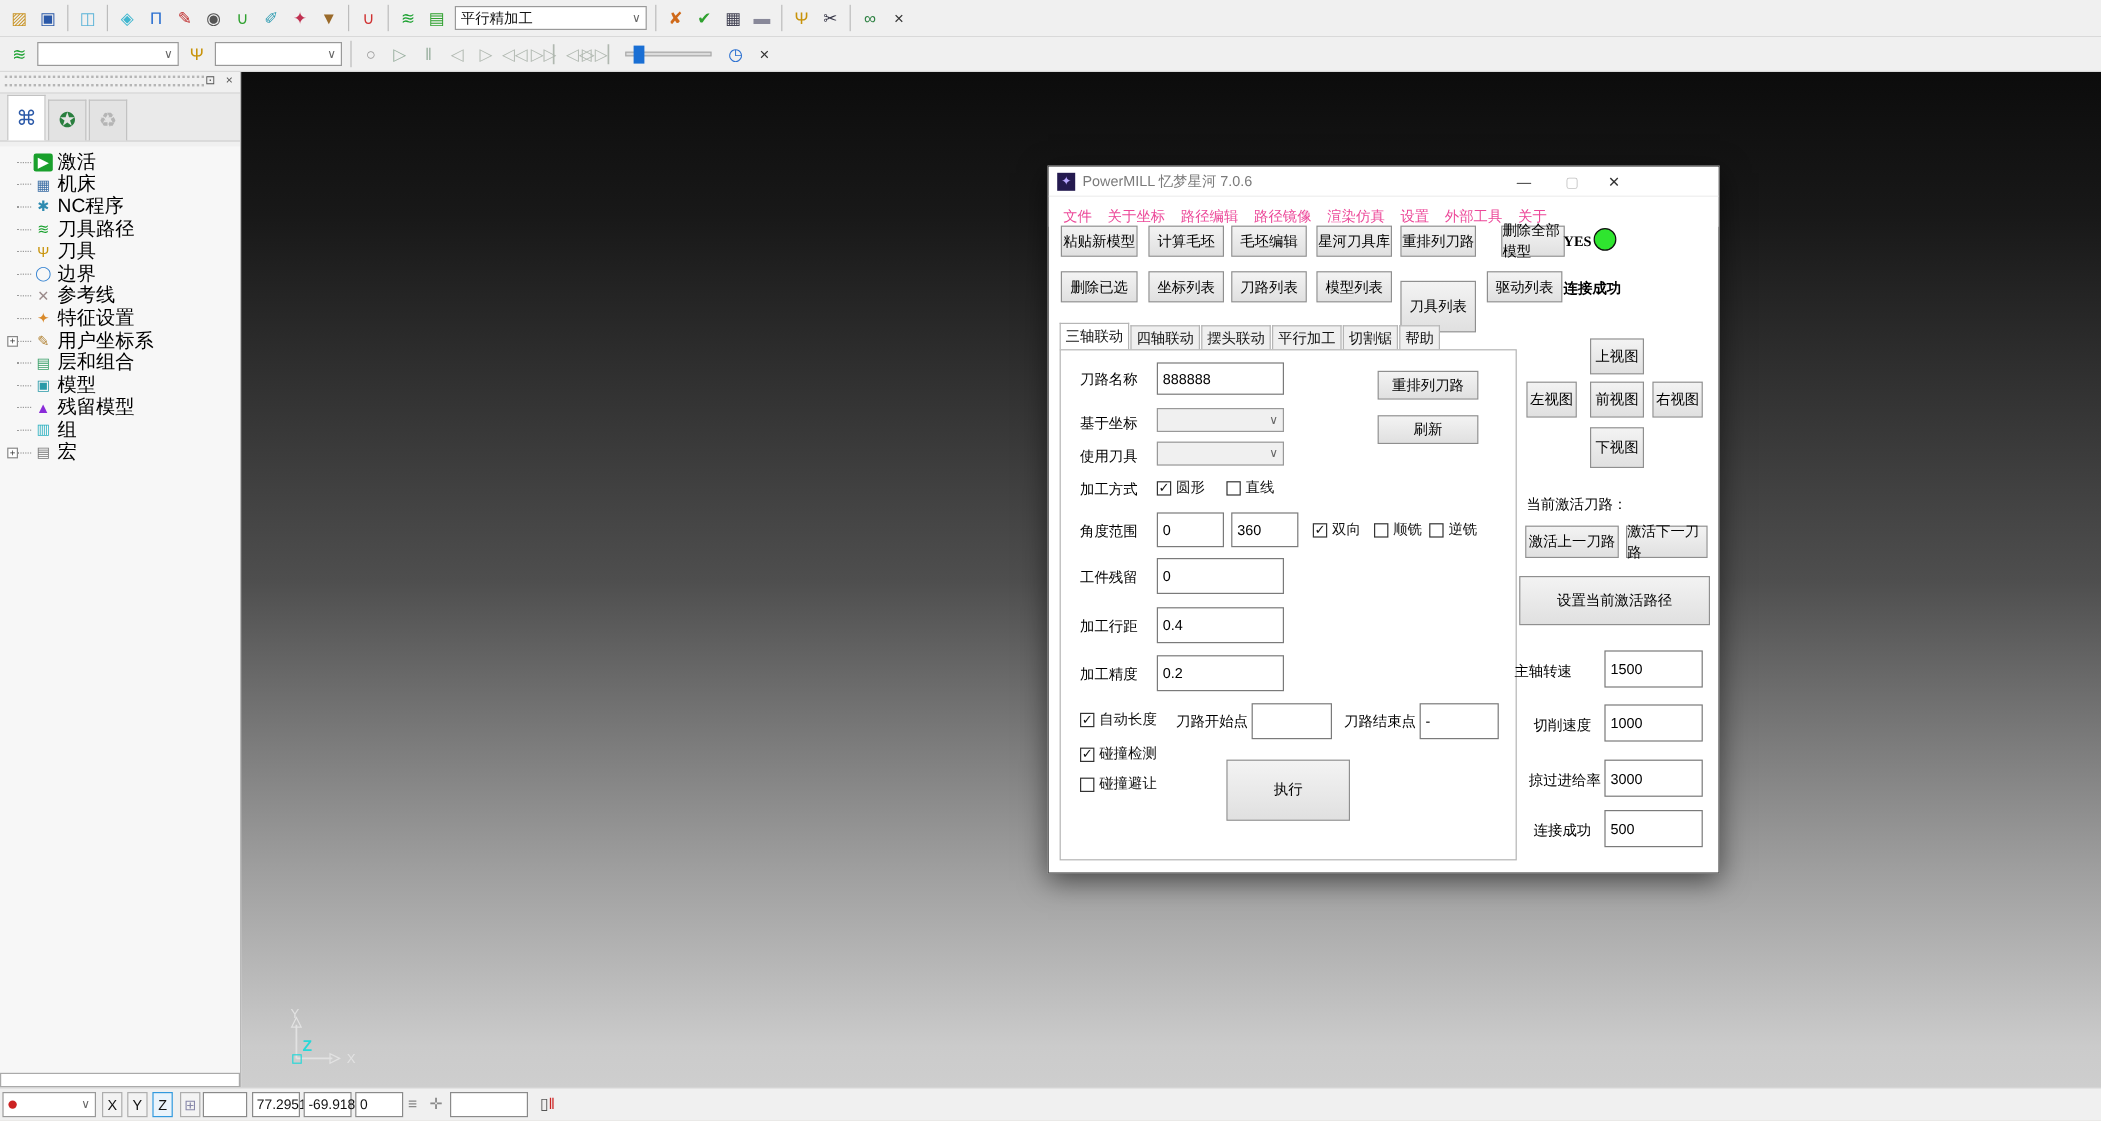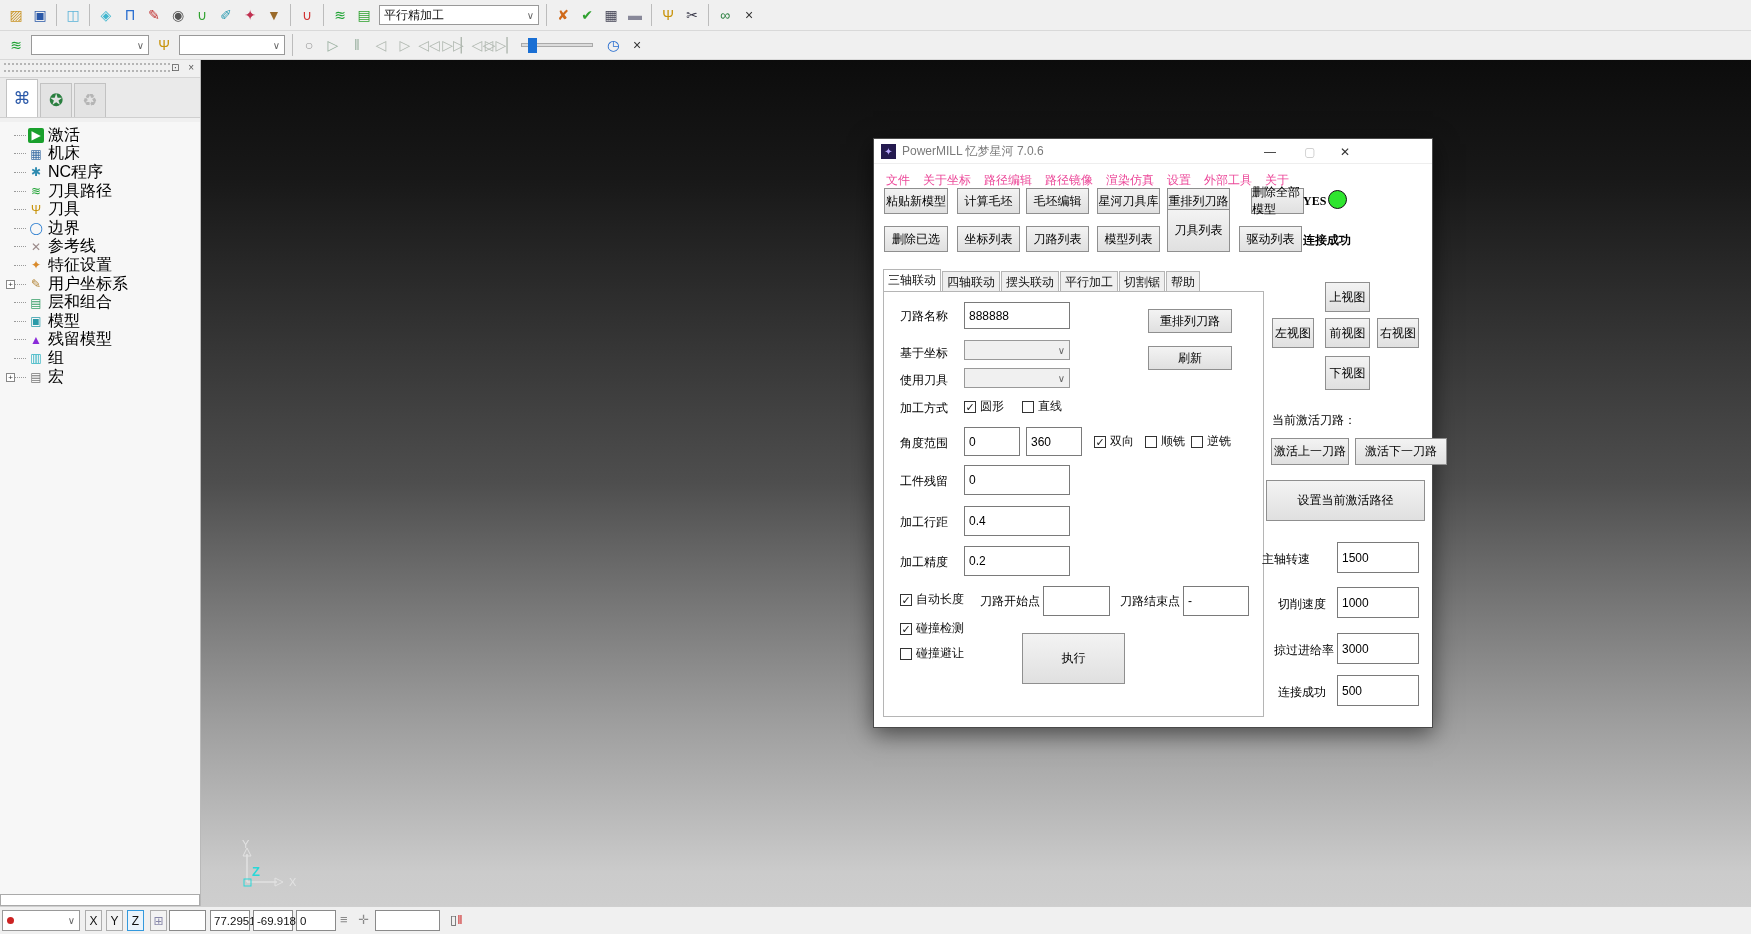--- a/index.html
+++ b/index.html
@@ -279,21 +279,21 @@
         <div class="btn" style="left: 10px; top: 49px; width: 64px; height: 26px;">粘贴新模型</div>
         <div class="btn" style="left: 83px; top: 49px; width: 63px; height: 26px;">计算毛坯</div>
         <div class="btn" style="left: 152px; top: 49px; width: 63px; height: 26px;">毛坯编辑</div>
         <div class="btn" style="left: 223px; top: 49px; width: 63px; height: 26px;">星河刀具库</div>
         <div class="btn" style="left: 293px; top: 49px; width: 63px; height: 26px;">重排列刀路</div>
         <div class="btn" style="left: 377px; top: 49px; width: 53px; height: 26px;">删除全部模型</div>
         <div class="btn" style="left: 10px; top: 87px; width: 64px; height: 26px;">删除已选</div>
         <div class="btn" style="left: 83px; top: 87px; width: 63px; height: 26px;">坐标列表</div>
         <div class="btn" style="left: 152px; top: 87px; width: 63px; height: 26px;">刀路列表</div>
         <div class="btn" style="left: 223px; top: 87px; width: 63px; height: 26px;">模型列表</div>
-        <div class="btn" style="left: 293px; top: 70px; width: 63px; height: 43px;">刀具列表</div>
+        <div class="btn" style="left: 293px; top: 95px; width: 63px; height: 43px;">刀具列表</div>
         <div class="btn" style="left: 365px; top: 87px; width: 63px; height: 26px;">驱动列表</div>
       </div>
     <span class="lbl magenta" style="left:429px;top:55px">YES</span>
     <span class="led" style="left:454px;top:51px"></span>
     <span class="lbl magenta" style="left:429px;top:93px">连接成功</span>
 
     <div class="dlg-tabs" id="dlg-tabs">
         <span class="dtab active">三轴联动</span>
         <span class="dtab">四轴联动</span>
         <span class="dtab">摆头联动</span>
@@ -370,21 +370,21 @@
     </div>
 
     <div class="btn" style="left:451px;top:143px;width:45px;height:30px">上视图</div>
     <div class="btn" style="left:398px;top:179px;width:42px;height:30px">左视图</div>
     <div class="btn" style="left:451px;top:179px;width:45px;height:30px">前视图</div>
     <div class="btn" style="left:503px;top:179px;width:42px;height:30px">右视图</div>
     <div class="btn" style="left:451px;top:217px;width:45px;height:34px">下视图</div>
 
     <span class="lbl" style="left:398px;top:273px">当前激活刀路：</span>
     <div class="btn" style="left:397px;top:299px;width:78px;height:27px">激活上一刀路</div>
-    <div class="btn" style="left:481px;top:299px;width:92px;height:27px">激活下一刀路</div>
+    <div class="btn" style="left:481px;top:299px;width:68px;height:27px">激活下一刀路</div>
     <div class="btn" style="left:392px;top:341px;width:159px;height:41px">设置当前激活路径</div>
 
     <div id="speed-rows">
         <span class="lbl" style="left: 388px; top: 412px;">主轴转速</span>
         <input class="inp" value="1500" style="left: 463px; top: 403px; width: 82px; height: 31px;">
         <span class="lbl" style="left: 404px; top: 457px;">切削速度</span>
         <input class="inp" value="1000" style="left: 463px; top: 448px; width: 82px; height: 31px;">
         <span class="lbl" style="left: 400px; top: 503px;">掠过进给率</span>
         <input class="inp" value="3000" style="left: 463px; top: 494px; width: 82px; height: 31px;">
         <span class="lbl" style="left: 404px; top: 545px;">连接成功</span>

